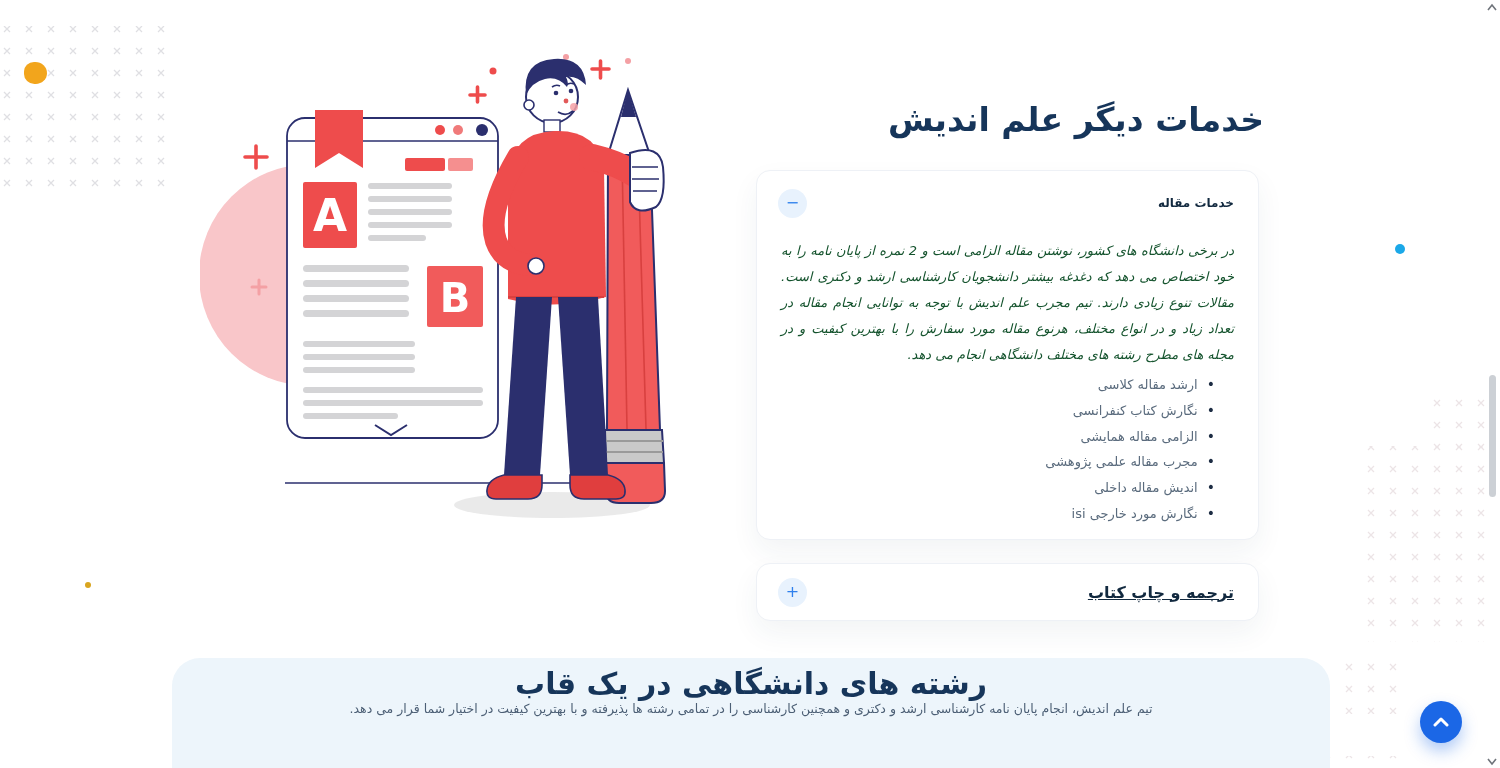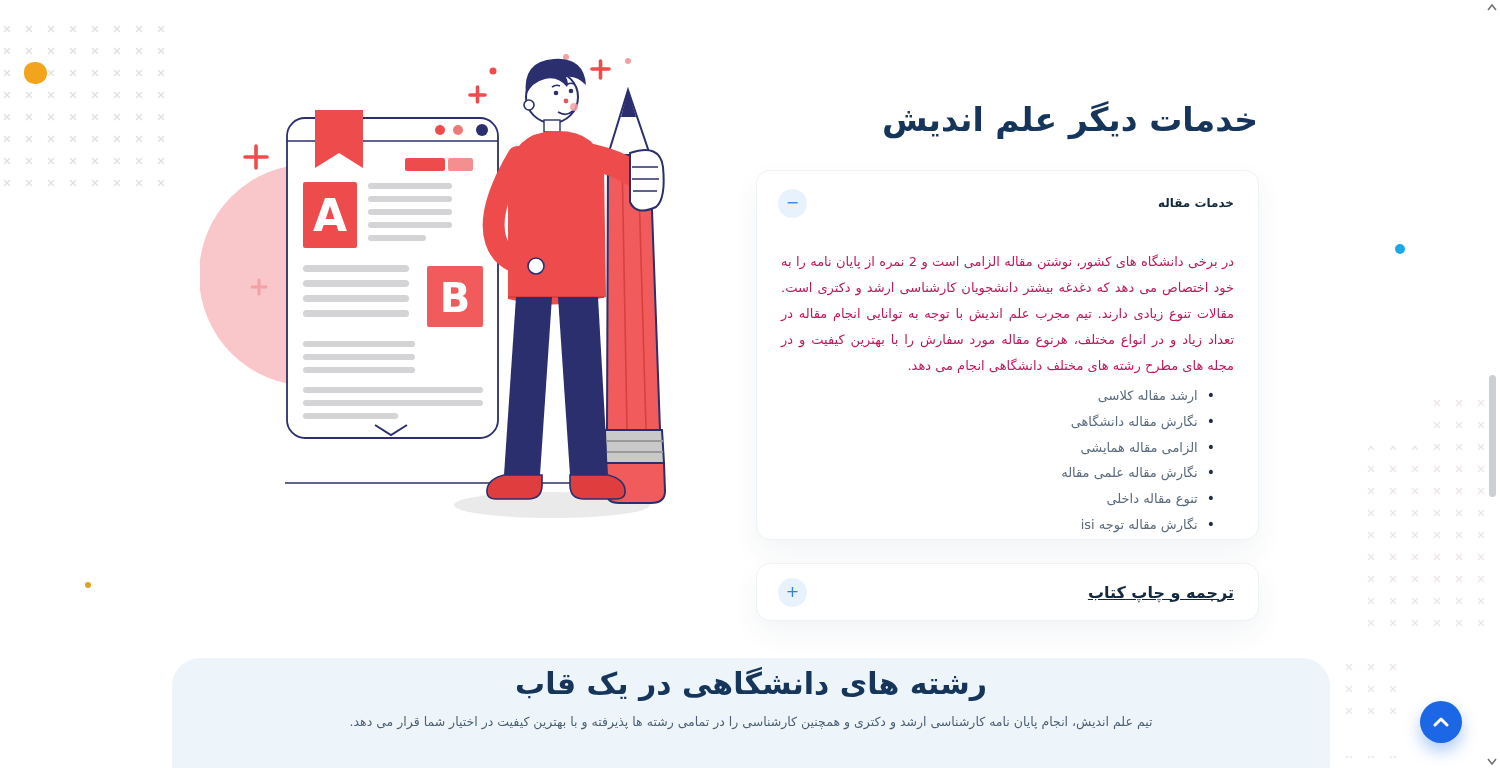--- a/index.html
+++ b/index.html
@@ -5,52 +5,52 @@
   * { margin:0; padding:0; box-sizing:border-box; }
   body { background:#fff; font-family:"DejaVu Sans","Liberation Sans",sans-serif; }
   .canvas { position:relative; width:1500px; height:768px; background:#ffffff; overflow:hidden; }
 
   
   .deco-layer { position:absolute; inset:0; pointer-events:none; }
   .blob { position:absolute; border-radius:46% 54% 52% 48%; }
   .dot { position:absolute; border-radius:50%; }
 
   
-  .services-heading { position:absolute; top:100px; right:242px; direction:rtl;
+  .services-heading { position:absolute; top:100px; right:236px; direction:rtl;
     font-size:33px; font-weight:700; color:#16355a; }
 
   
   .card { position:absolute; left:756px; width:503px; background:#fff;
     border:1px solid #eef1f6; border-radius:14px;
     box-shadow:0 12px 28px rgba(30,60,90,0.06); direction:rtl; }
   .card.expanded { top:170px; height:370px; }
   .card.collapsed { top:563px; height:58px; }
   .card-header { display:flex; align-items:center; justify-content:space-between;
     padding:0 24px 0 21px; cursor:pointer; }
   .card.expanded .card-header { height:64px; }
   .card.collapsed .card-header { height:100%; }
   .card-title { font-size:12px; font-weight:700; color:#12293f; }
   .card.collapsed .card-title { font-size:16px;text-decoration:underline; }
   .toggle-btn { width:29px; height:29px; border:none; border-radius:50%;
     background:#e8f2fd; color:#2f80ed; font-size:16px; line-height:1;
     display:flex; align-items:center; justify-content:center; cursor:pointer;
     font-family:"DejaVu Sans","Liberation Sans",sans-serif; }
   .card-body { padding:0 24px; }
-  .card-body p { font-size:13px; line-height:26px; color:#be185d;
-    text-align:justify; text-align-last:right; margin-top:14px; }
+  .card-body p { font-size:13px; line-height:26px; color:#14532d;
+    text-align:justify; text-align-last:right; margin-top:3px;font-style:italic; }
   .card-body ul { list-style:none; margin:4px 19px 0 0; }
   .card-body li { display:flex; align-items:center; gap:9px;
     font-size:13px; line-height:25.8px; color:#5a6b7d; }
   .bullet-mark { color:#1d2d44; font-size:14px; }
 
   
   .majors { position:absolute; left:172px; top:658px; width:1158px; height:140px;
     background:#edf5fb; border-radius:28px 28px 0 0; text-align:center; direction:rtl; }
   .majors h2 { padding-top:8px; font-size:30px; font-weight:700; color:#16355a; }
-  .majors p { margin-top:13px; font-size:12.5px; color:#4c5f75; }
+  .majors p { font-size:12.5px; color:#4c5f75; }
 
   
   .scroll-top { position:absolute; left:1420px; top:701px; width:42px; height:42px;
     border:none; border-radius:50%; background:#1b67e6; cursor:pointer;
     display:flex; align-items:center; justify-content:center;
     box-shadow:0 8px 16px rgba(27,103,230,0.35); }
 
   
   .scrollbar { position:absolute; right:0; top:0; width:17px; height:768px; }
   .sb-arrow { position:absolute; left:4px; width:10px; height:10px; cursor:pointer; }
@@ -198,37 +198,37 @@
     </div>
     <div class="card-body">
       <p>در برخی دانشگاه های کشور، نوشتن مقاله الزامی است و 2 نمره از پایان نامه را به خود اختصاص می دهد که دغدغه بیشتر دانشجویان کارشناسی ارشد و دکتری است. مقالات تنوع زیادی دارند. تیم مجرب علم اندیش با توجه به توانایی انجام مقاله در تعداد زیاد و در انواع مختلف، هرنوع مقاله مورد سفارش را با بهترین کیفیت و در مجله های مطرح رشته های مختلف دانشگاهی انجام می دهد.</p>
       <ul>
         <li>
             <span class="bullet-mark">•</span>
             <span>ارشد مقاله کلاسی</span>
           </li>
         <li>
             <span class="bullet-mark">•</span>
-            <span>نگارش مقاله دانشگاهی</span>
+            <span>نگارش کتاب کنفرانسی</span>
           </li>
         <li>
             <span class="bullet-mark">•</span>
             <span>الزامی مقاله همایشی</span>
           </li>
         <li>
             <span class="bullet-mark">•</span>
-            <span>نگارش مقاله علمی مقاله</span>
-          </li>
-        <li>
-            <span class="bullet-mark">•</span>
-            <span>تنوع مقاله داخلی</span>
-          </li>
-        <li>
-            <span class="bullet-mark">•</span>
-            <span>نگارش مقاله  توجه isi</span>
+            <span>مجرب مقاله علمی پژوهشی</span>
+          </li>
+        <li>
+            <span class="bullet-mark">•</span>
+            <span>اندیش مقاله داخلی</span>
+          </li>
+        <li>
+            <span class="bullet-mark">•</span>
+            <span>نگارش مورد  خارجی isi</span>
           </li>
       </ul>
     </div>
   </div>
 
   <div class="card collapsed">
     <div class="card-header">
       <span class="card-title">ترجمه و چاپ کتاب</span>
       <button class="toggle-btn">
         <span>+</span>

